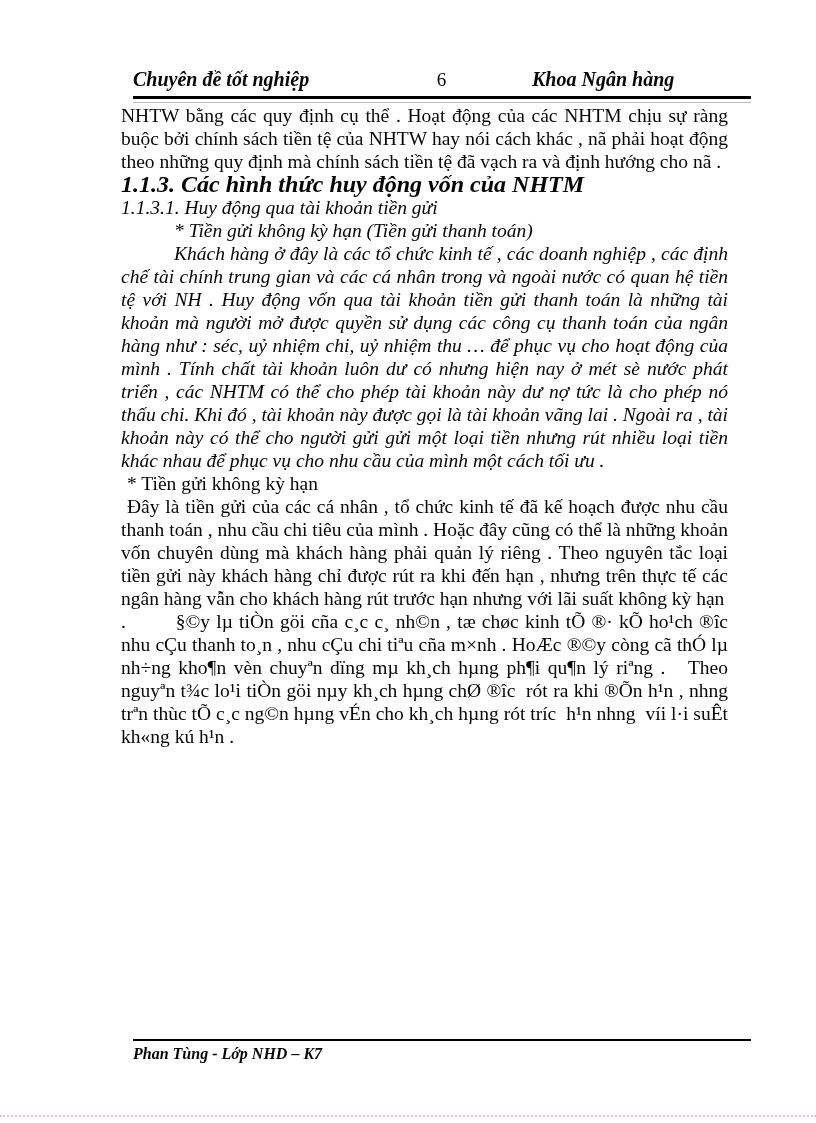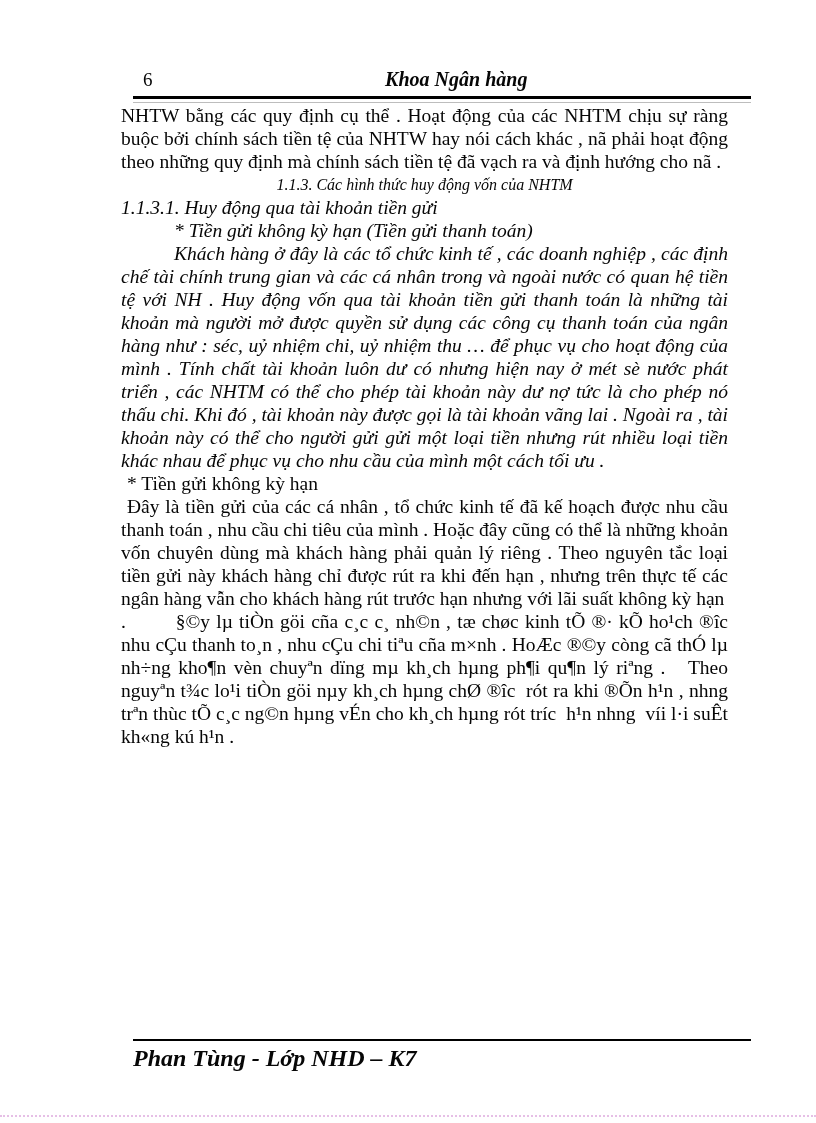--- a/index.html
+++ b/index.html
@@ -61,24 +61,24 @@
     position: absolute;
     left: 121px;
     top: 104px;
     width: 607px;
     font-size: 19.5px;
     line-height: 23px;
     text-align: justify;
   }
   .body-text p { margin: 0; padding: 0; }
   .heading {
-    font-weight: normal;
+    font-weight: bold;
     font-style: italic;
-    font-size: 16px;
-    text-align: center;
+    font-size: 24px;
+    text-align: left;
   }
   .subheading {
     font-style: italic;
     text-align: left;
     font-family: Liberation Serif, serif;
   }
   .indent-tab { text-indent: 53px; font-style: italic; }
   .indent-sm  { text-indent: 6px; }
   
   .footer-rule {
@@ -87,40 +87,41 @@
     top: 1039px;
     width: 618px;
     height: 2px;
     background: #000000;
   }
   .footer-text {
     position: absolute;
     left: 133px;
     top: 1045px;
     width: 617px;
-    font-size: 24px;
+    font-size: 16px;
     font-weight: bold;
     font-style: italic;
   }
   
   .bottom-dotted {
     position: absolute;
     left: 0;
     top: 1115px;
     width: 816px;
     height: 0;
     border-top: 2px dotted #e6bfe6;
   }
 </style>
 </head>
 <body>
 
 <div class="page">
 
   <div class="header">
+    <span class="h-left">Chuyên đề tốt nghiệp</span>
     <span class="h-center">6</span>
     <span class="h-right">Khoa Ngân hàng</span>
   </div>
   <div class="header-rule"></div>
   <div class="header-rule-thin"></div>
 
   <div class="body-text">
     <p>NHTW bằng các quy định cụ thể . Hoạt động của các NHTM chịu sự ràng buộc bởi chính sách tiền tệ của NHTW hay nói cách khác , nã phải hoạt động theo những quy định mà chính sách tiền tệ đã vạch ra và định hướng cho nã .</p>
     <p class="heading">1.1.3. Các hình thức huy động vốn của NHTM</p>
     <p class="subheading">1.1.3.1. Huy động qua tài khoản tiền gửi</p>

